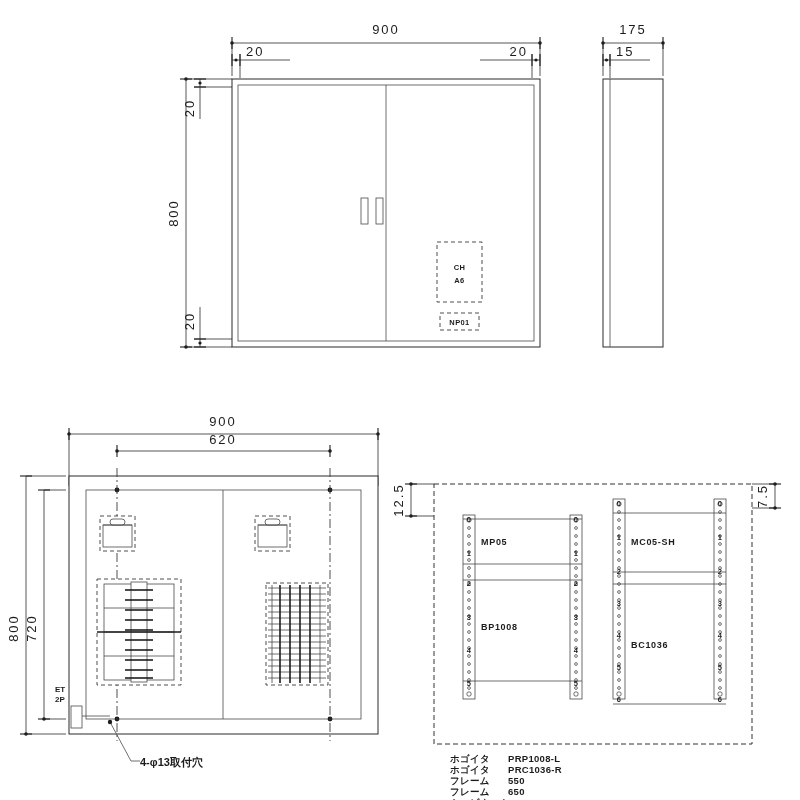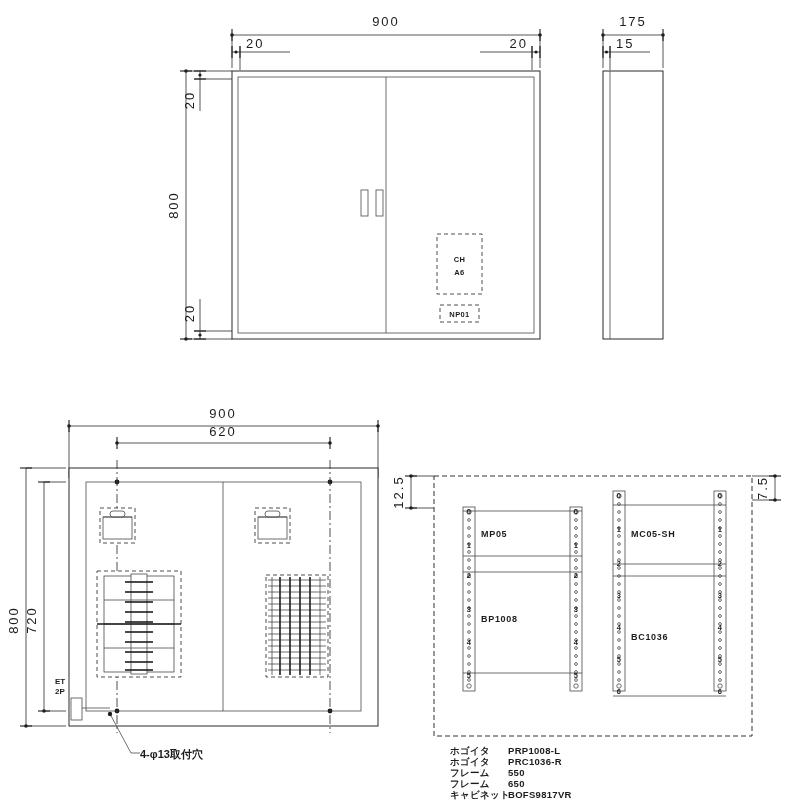--- a/index.html
+++ b/index.html
@@ -9,21 +9,21 @@
   }
   body {
     width: 800px;
     height: 800px;
     font-family: "Liberation Sans", sans-serif;
     overflow: hidden;
     position: relative;
   }
   #drawing-root {
     position: absolute;
-    left: 0; top: 8px;
+    left: 0; top: 16px;
     width: 800px;
     height: 644px;
   }
   svg#cad {
     display: block;
     width: 800px;
     height: 800px;
     background: #ffffff;
   }
   .ln      { stroke: #2b2b2b; stroke-width: 1; fill: none; }

